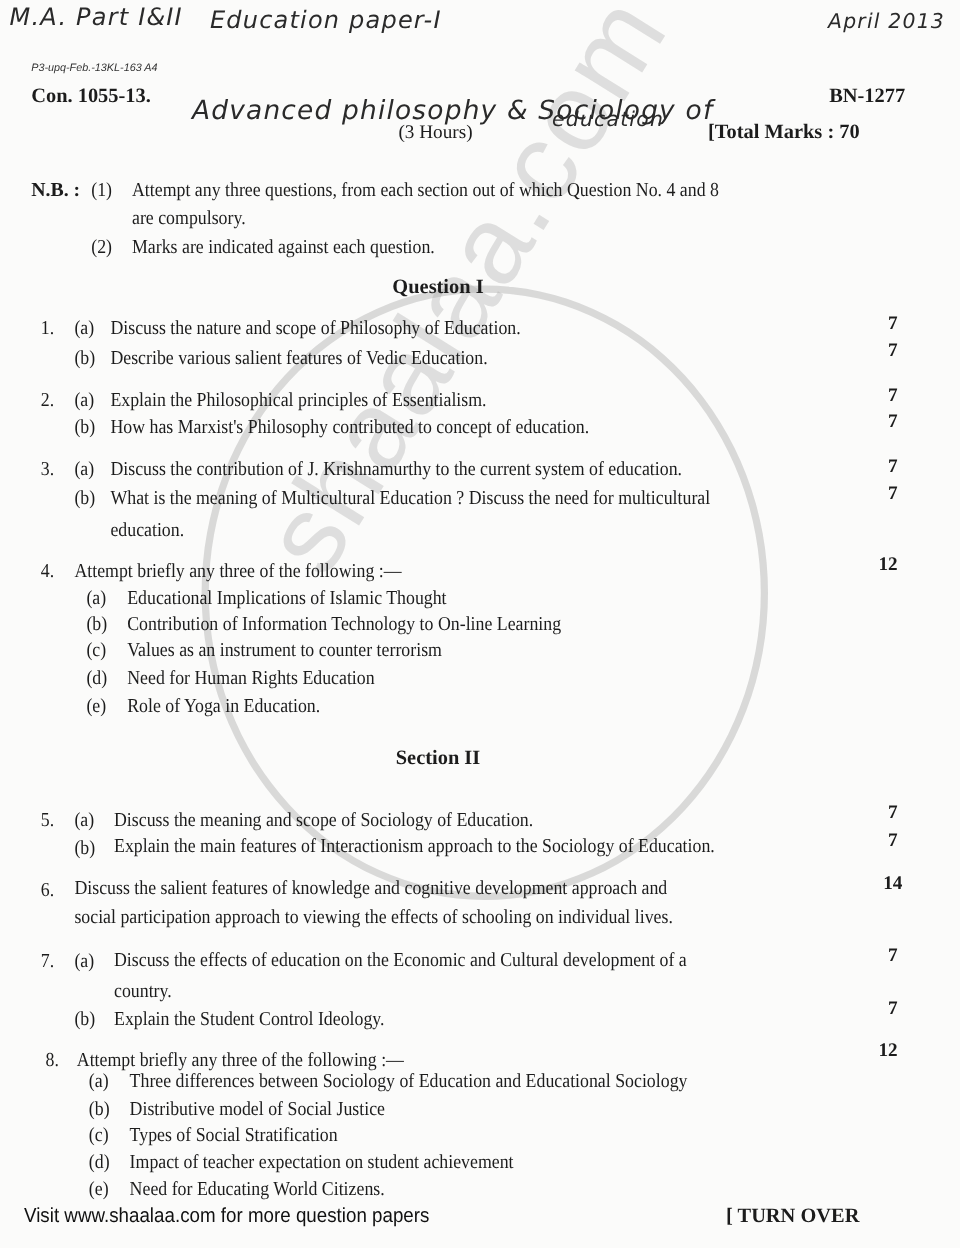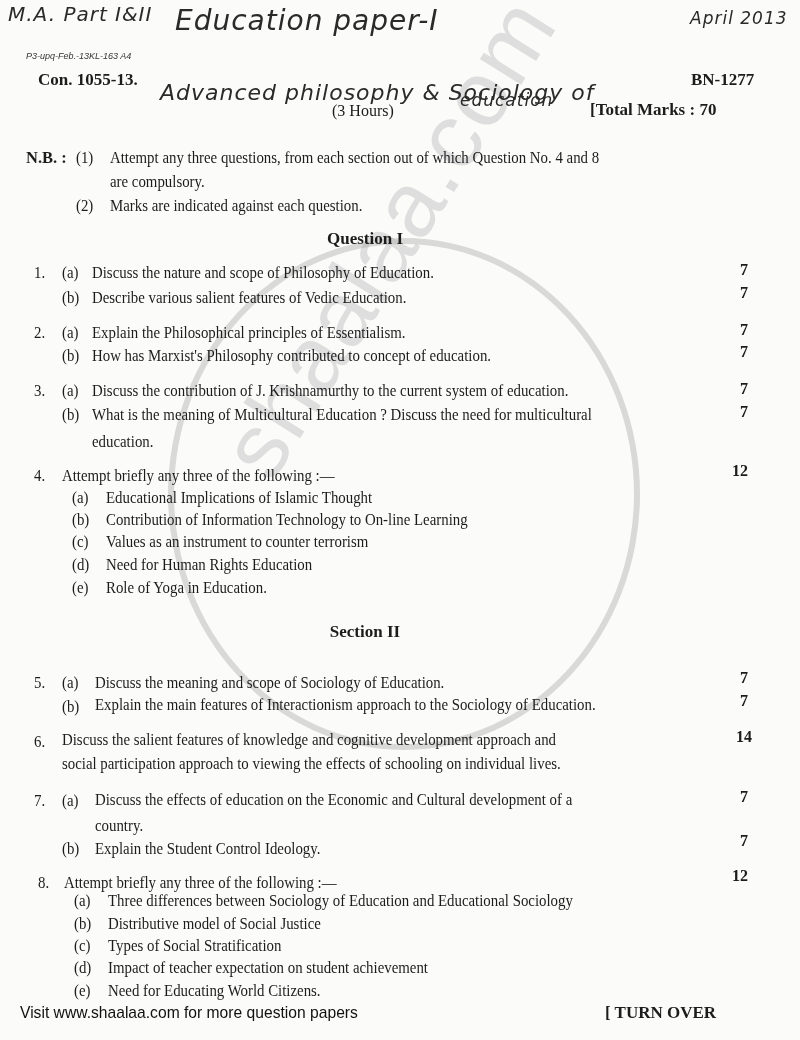--- a/index.html
+++ b/index.html
@@ -31,27 +31,27 @@
     .footer-left { font-family: "Liberation Sans", sans-serif; font-size: 17px; color: #111; transform: scaleX(0.92); transform-origin: left center; }
     .footer-right { font-weight: bold; font-size: 17px; }
   </style>
 </head>
 <body>
 
 <div class="watermark"></div>
 <div class="wm-text">shaalaa.com</div>
 
 <div class="hand" style="left:8px;top:2px;font-size:20px;">M.A. Part I&amp;II</div>
-<div class="hand" style="left:175px;top:4px;font-size:28px;text-align:center;">Education paper-I</div>
+<div class="hand" style="left:175px;top:4px;font-size:20px;text-align:center;">Education paper-I</div>
 <div class="hand" style="left:160px;top:80px;font-size:22px;">Advanced philosophy &amp; Sociology of</div>
 <div class="hand" style="left:460px;top:90px;font-size:17px;">education</div>
 <div class="hand" style="left:690px;top:8px;font-size:17px;">April 2013</div>
 
 <div class="abs code-small" style="left:26px;top:51px;">P3-upq-Feb.-13KL-163 A4</div>
-<div class="abs bold" style="left:38px;top:70px;font-size:17px;">Con. 1055-13.</div>
+<div class="abs bold" style="left:26px;top:70px;font-size:17px;">Con. 1055-13.</div>
 <div class="abs bold" style="left:667px;top:70px;font-size:17px;margin-left:24px;">BN-1277</div>
 <div class="abs" style="left:332px;top:102px;font-size:16px;">(3 Hours)</div>
 <div class="abs bold" style="left:590px;top:100px;font-size:17px;">[Total Marks : 70</div>
 
 <div class="abs bold" style="left:26px;top:148px;font-size:16.5px;">N.B. :</div>
 <div class="abs t16" style="left:76px;top:148px;">(1)</div>
 <div class="abs t16" style="left:110px;top:148px;">Attempt any three questions, from each section out of which Question No. 4 and 8</div>
 <div class="abs t16" style="left:110px;top:172px;">are compulsory.</div>
 <div class="abs t16" style="left:76px;top:196px;">(2)</div>
 <div class="abs t16" style="left:110px;top:196px;">Marks are indicated against each question.</div>

